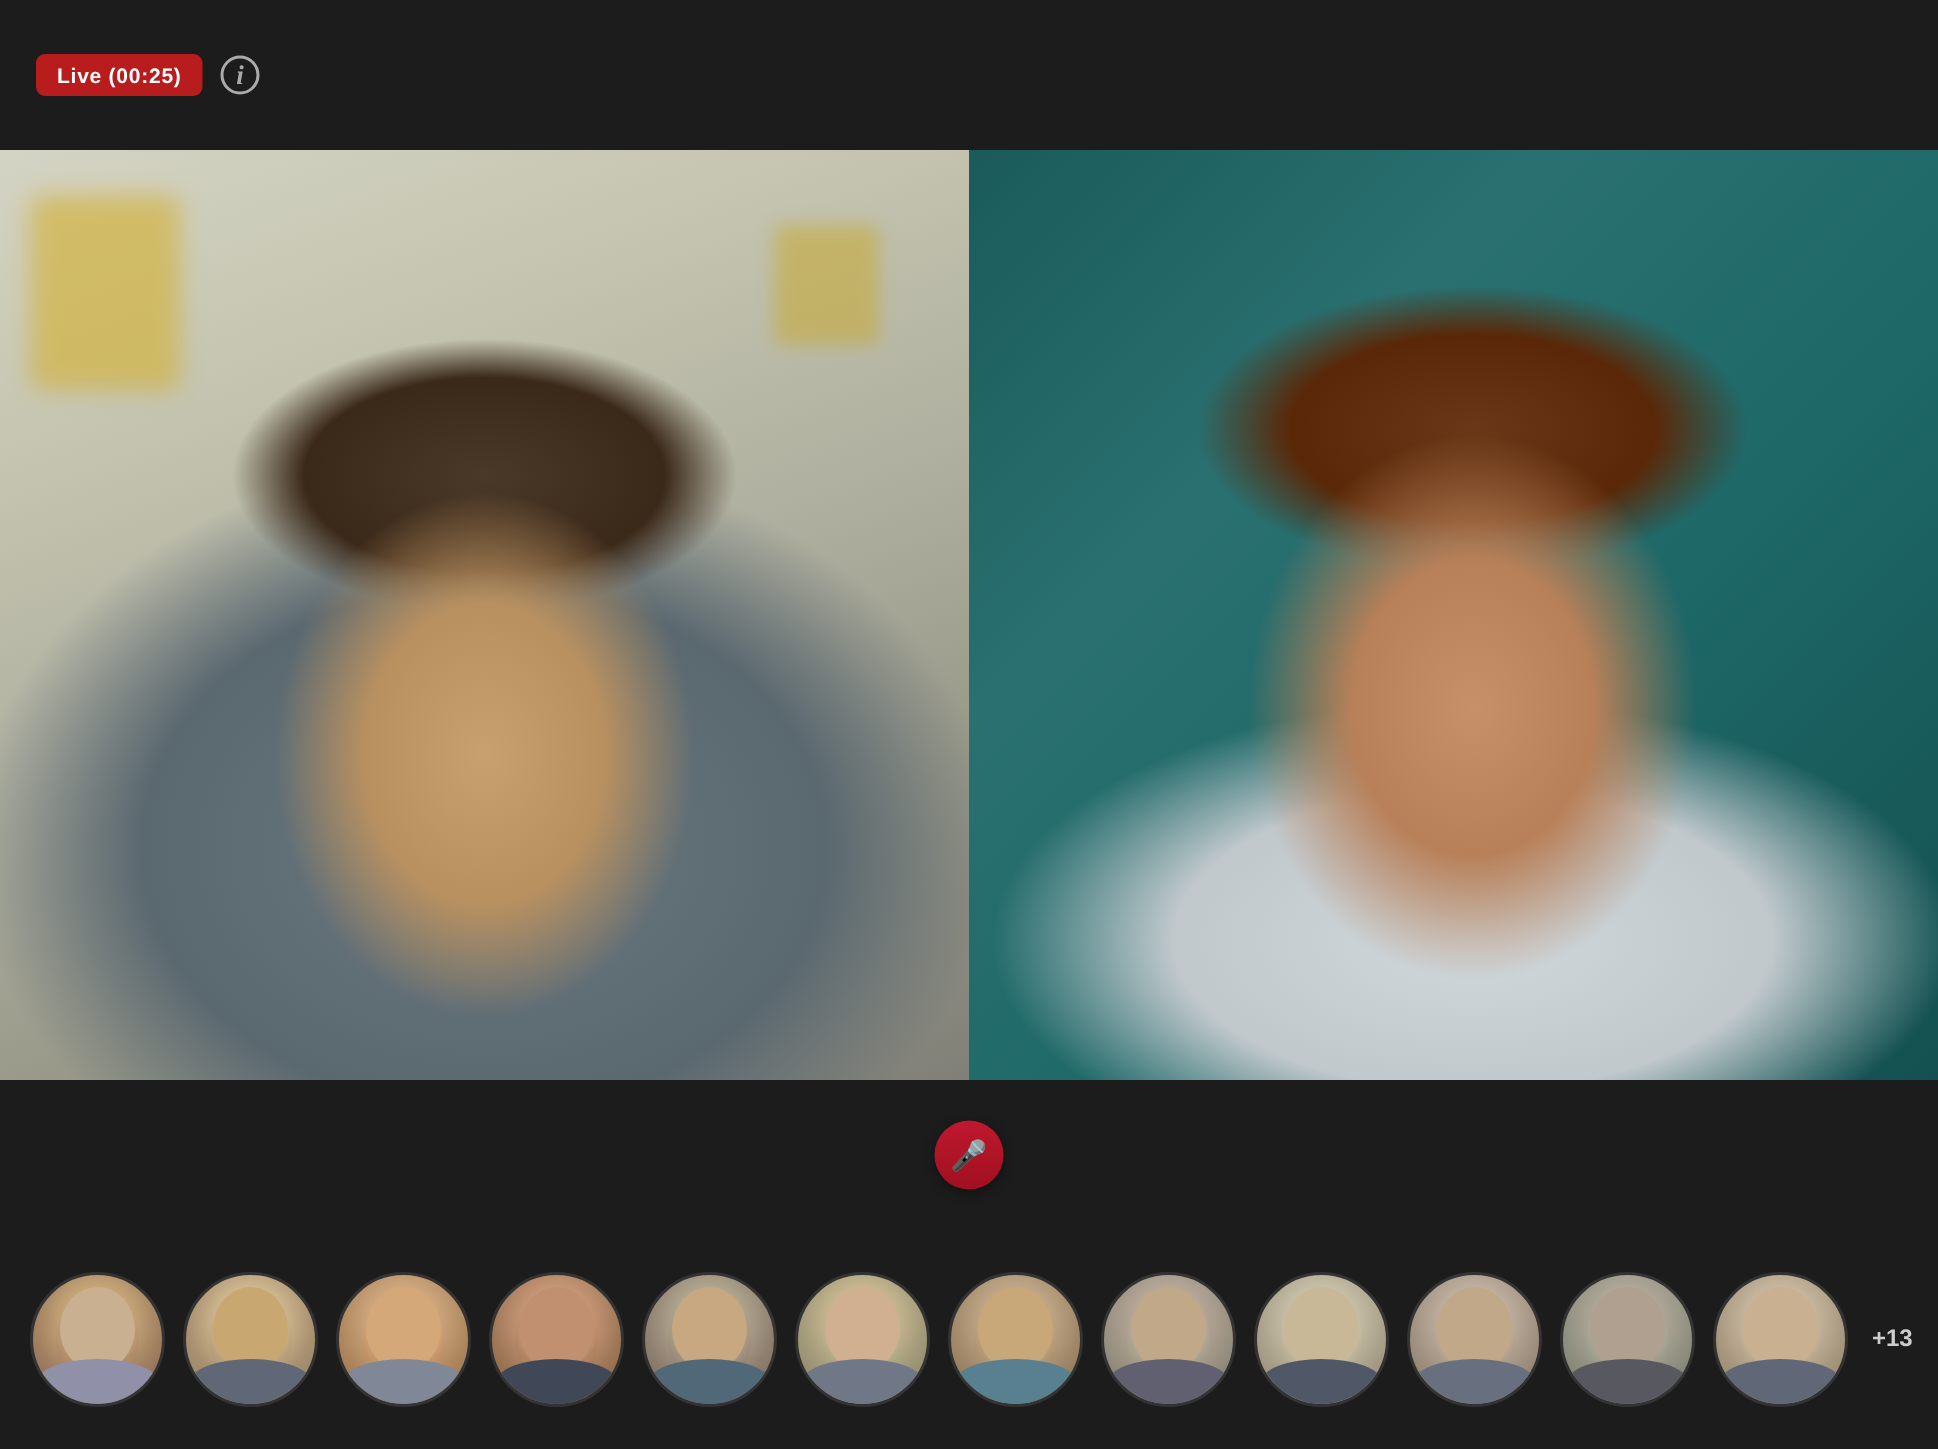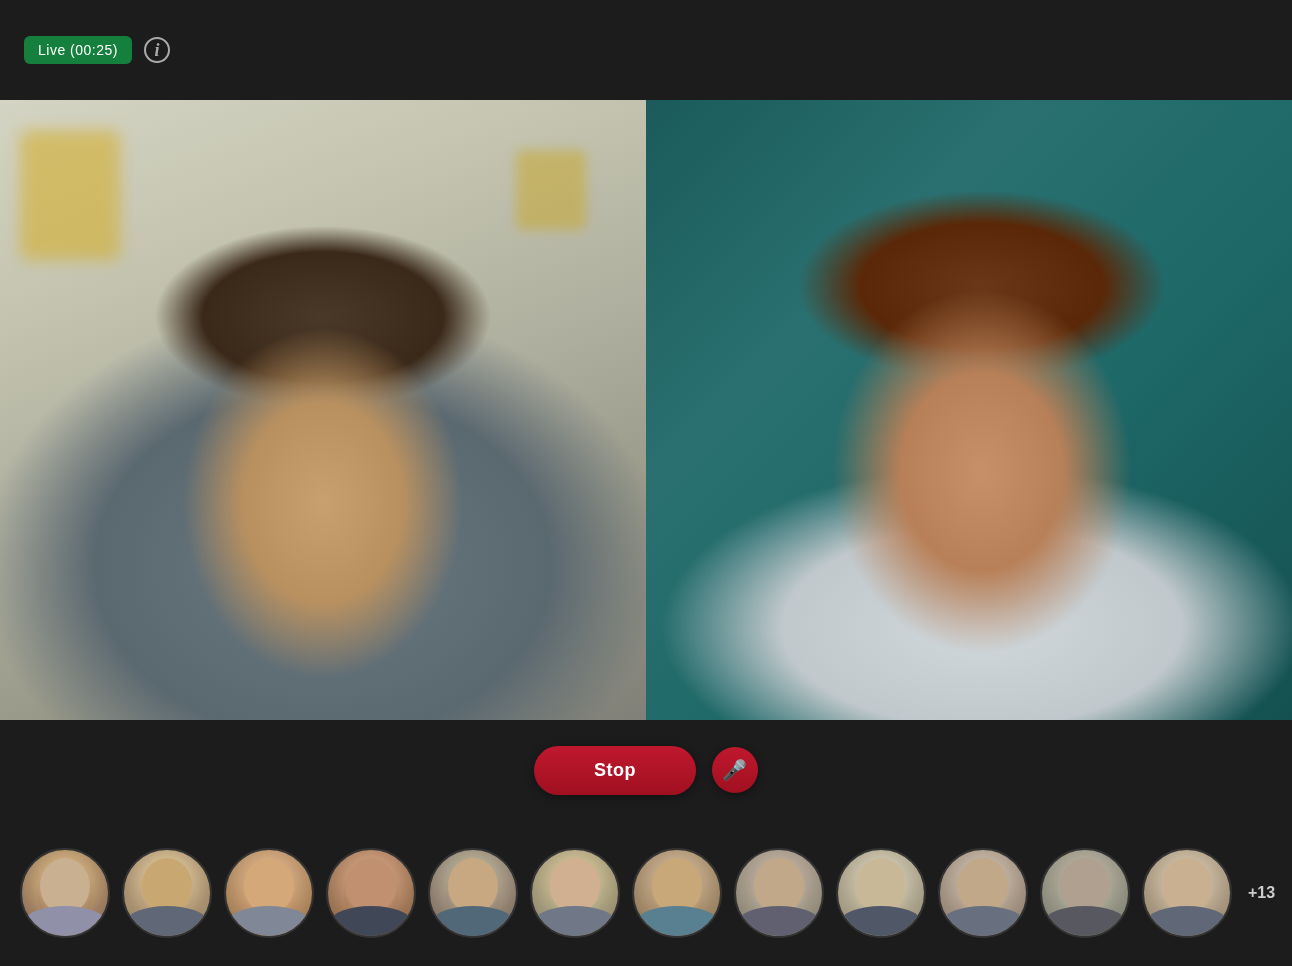--- a/index.html
+++ b/index.html
@@ -22,24 +22,24 @@
       height: 100px;
       background: #1c1c1c;
       display: flex;
       align-items: center;
       padding: 20px 24px;
       gap: 12px;
       z-index: 10;
     }
 
     #live-badge {
-      background: #15803d;
+      background: #b91c1c;
       color: #fff;
       font-size: 14px;
-      font-weight: normal;
+      font-weight: bold;
       padding: 6px 14px;
       border-radius: 6px;
       letter-spacing: 0.5px;
     }
 
     #info-icon {
       color: #aaa;
       font-size: 18px;
       cursor: pointer;
       width: 26px;
@@ -267,21 +267,20 @@
 <div id="video-area">
   <div id="video-left">
     <div id="video-left-inner"></div>
   </div>
   <div id="video-right">
     <div id="video-right-inner"></div>
   </div>
 </div>
 
 <div id="controls-bar">
-  <button id="stop-button">Stop</button>
   <button id="mic-button">
     <span>🎤</span>
   </button>
 </div>
 
 <div id="participants-bar">
   <div class="participant-avatar av1">
     <div class="av-face">
       <div class="av-head-shape" style="background:#c8b090;"></div>
       <div class="av-body-shape" style="background:#9090a8;"></div>

